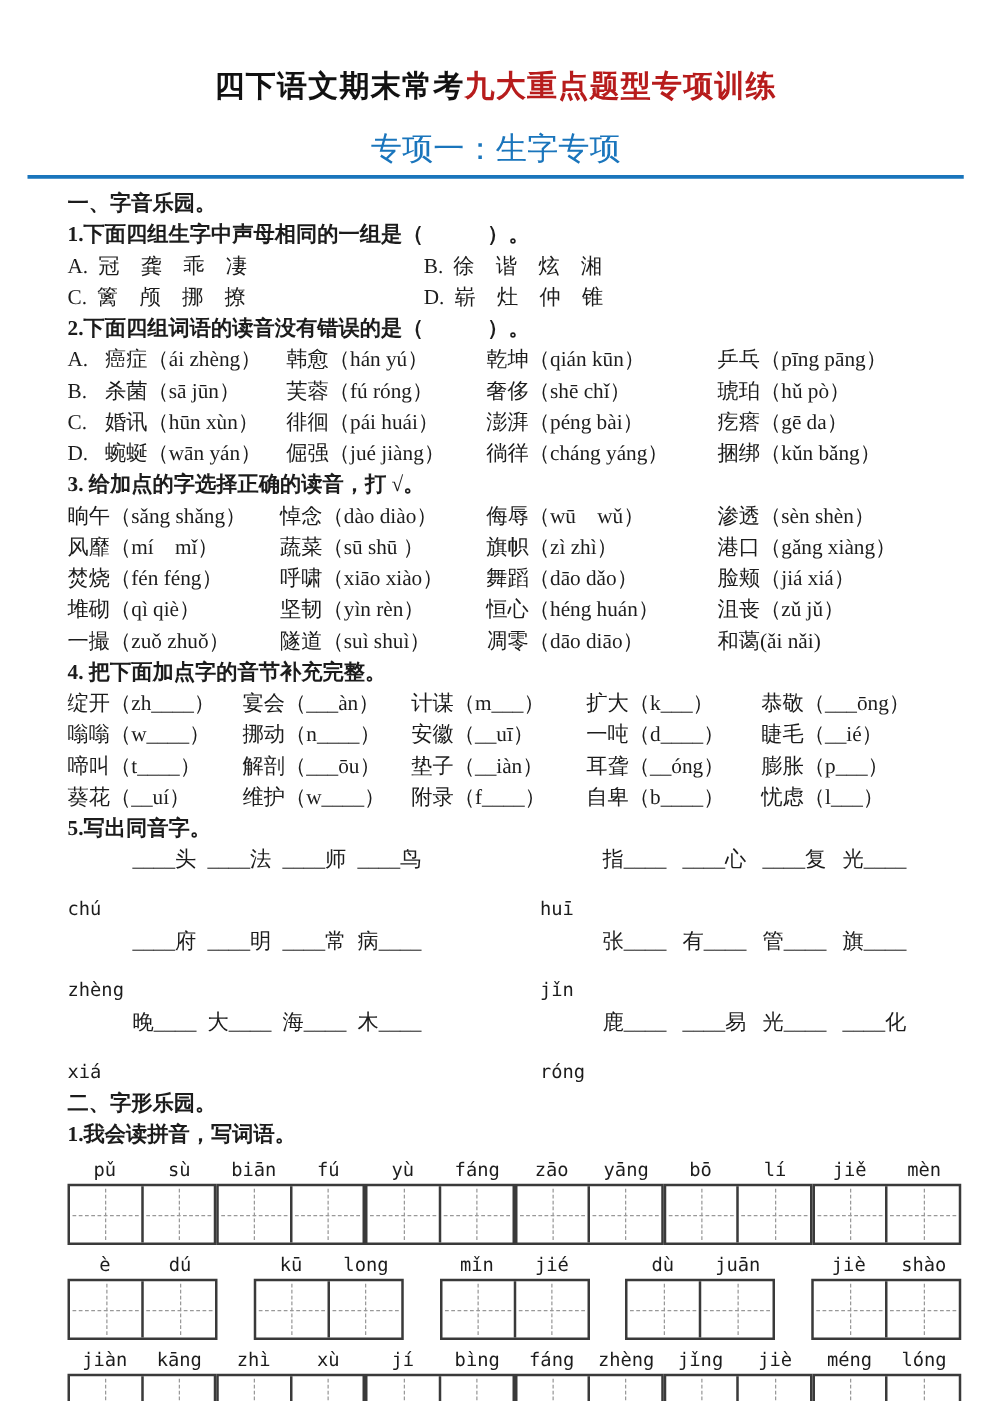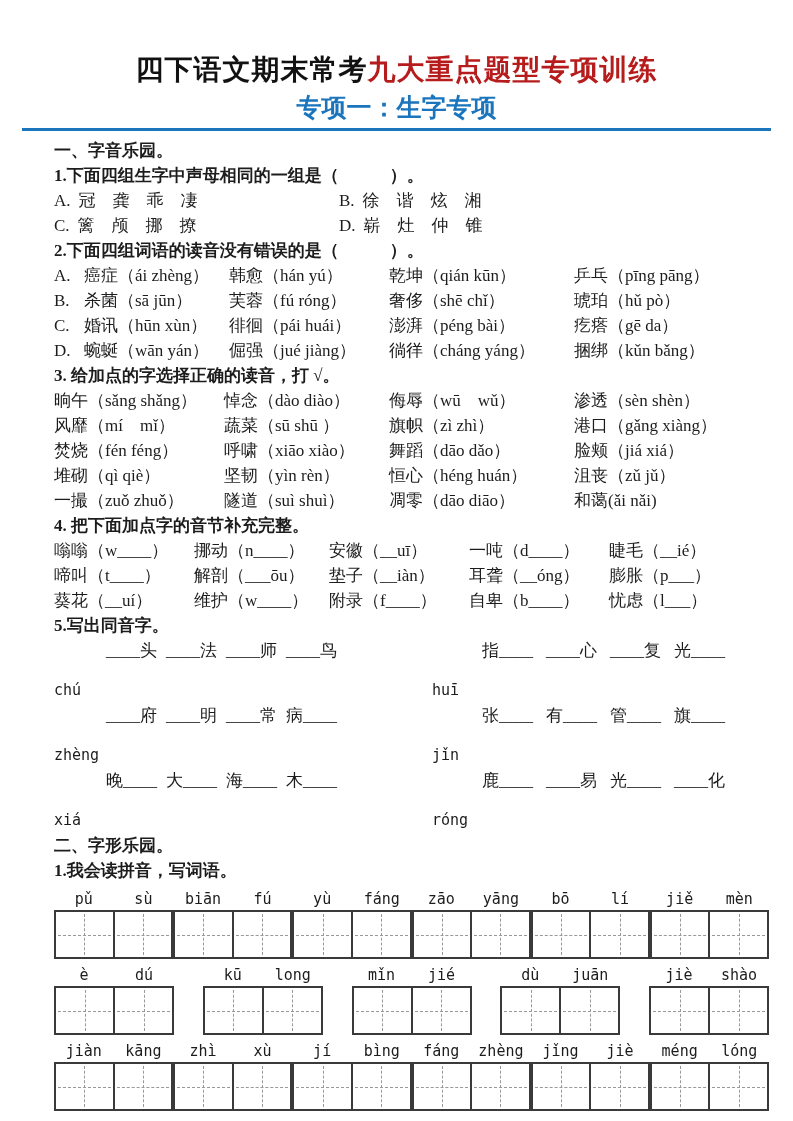--- a/index.html
+++ b/index.html
@@ -1,22 +1,22 @@
 <!DOCTYPE html>
 <html><head>
 <meta charset="utf-8">
 <style>
   html,body{margin:0;padding:0;background:#ffffff;}
   body{width:793px;height:1121px;font-family:"Liberation Serif","DejaVu Serif",serif;color:#1c1c1c;}
   .page{position:relative;width:793px;height:1121px;overflow:hidden;background:#fff;}
   .header{padding-top:50px;text-align:center;}
-  .title{font-family:"Liberation Sans","DejaVu Sans",sans-serif;font-weight:900;font-size:28px;line-height:40px;letter-spacing:1px;white-space:nowrap;}
+  .title{font-family:"Liberation Sans","DejaVu Sans",sans-serif;font-weight:900;font-size:24px;line-height:40px;letter-spacing:1px;white-space:nowrap;}
   .title .black{color:#111;}
   .title .red{color:#b71c1c;}
-  .subtitle{margin-top:2px;color:#1a75bc;font-weight:700;font-size:25px;line-height:30px;font-family:"Liberation Sans","DejaVu Sans",sans-serif;}
+  .subtitle{margin-top:14px;color:#1a75bc;font-weight:400;font-size:25px;line-height:30px;font-family:"Liberation Sans","DejaVu Sans",sans-serif;}
   .rule{border:none;border-top:3px solid #1a75bc;margin:6px 22px 7px 22px;}
   .content{margin:0 24px 0 54px;}
   .line{font-size:17px;line-height:25px;white-space:nowrap;}
   .bold{font-weight:700;}
   .q1grid{display:grid;grid-template-columns:285px 1fr;font-size:17px;line-height:25px;}
   .q1grid .lbl{margin-right:8px;}
   .q2grid{display:grid;grid-template-columns:30px 145px 160px 185px 1fr;font-size:17px;line-height:25px;white-space:nowrap;}
   .q3grid{display:grid;grid-template-columns:170px 165px 185px 1fr;font-size:17px;line-height:25px;white-space:nowrap;}
   .q4grid{display:grid;grid-template-columns:140px 135px 140px 140px 1fr;font-size:17px;line-height:25px;white-space:nowrap;}
   .q5grid{display:grid;grid-template-columns:52px 60px 60px 60px 146px 50px 64px 64px 64px 1fr;font-size:17px;line-height:25px;white-space:nowrap;}
@@ -116,20 +116,27 @@
     </div>
     <div class="q3grid">
       <span>一撮（zuǒ zhuǒ）</span>
       <span>隧道（suì shuì）</span>
       <span>凋零（dāo diāo）</span>
       <span>和蔼(ǎi nǎi)</span>
     </div>
 
     <div class="line bold">4. 把下面加点字的音节补充完整。</div>
     <div class="q4grid">
+      <span>绽开（zh____）</span>
+      <span>宴会（___àn）</span>
+      <span>计谋（m___）</span>
+      <span>扩大（k___）</span>
+      <span>恭敬（___ōng）</span>
+    </div>
+    <div class="q4grid">
       <span>嗡嗡（w____）</span>
       <span>挪动（n____）</span>
       <span>安徽（__uī）</span>
       <span>一吨（d____）</span>
       <span>睫毛（__ié）</span>
     </div>
     <div class="q4grid">
       <span>啼叫（t____）</span>
       <span>解剖（___ōu）</span>
       <span>垫子（__iàn）</span>

